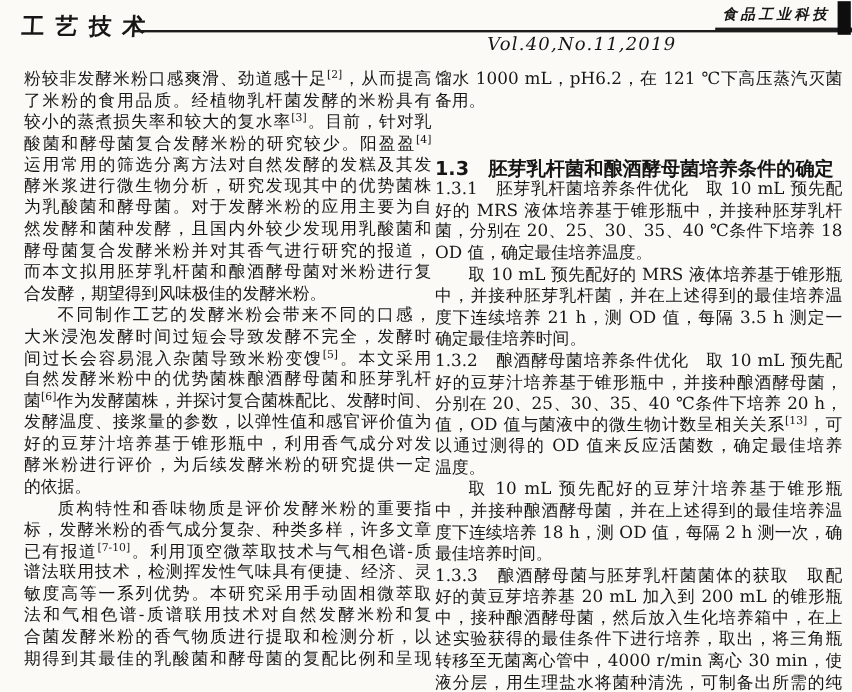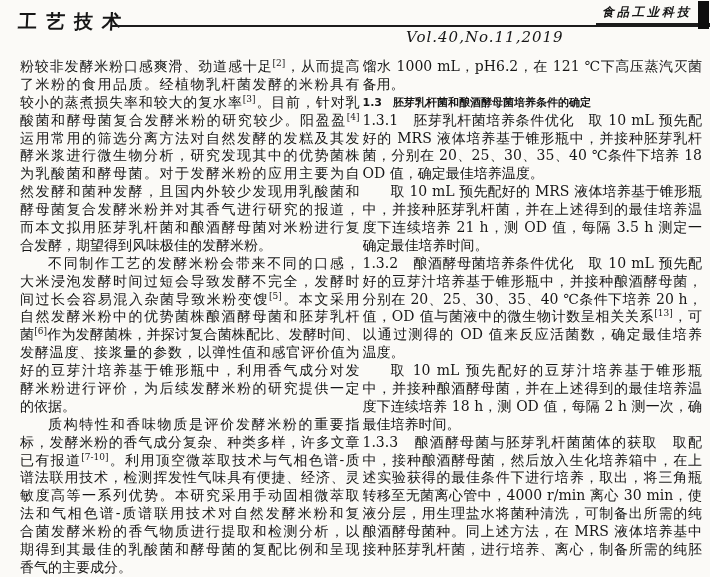--- a/index.html
+++ b/index.html
@@ -40,21 +40,21 @@
   .line{
     font-size:14px;height:17.9px;line-height:17.9px;
     text-align:justify;text-align-last:justify;
     text-justify:inter-ideograph;
     overflow:hidden;
   }
   .line.end{text-align-last:left;}
   .line.indent{padding-left:28px;}
   .line.heading{
     font-family:"DejaVu Sans","Liberation Sans",sans-serif;
-    font-weight:bold;font-size:11px;
+    font-weight:bold;font-size:16px;margin-top:38px;
   }
   .line sup{font-size:9px;line-height:0;vertical-align:5px;letter-spacing:0;}
 </style>
 </head>
 <body>
 
 <div class="page">
 
   <header>
     <div class="section-label">工艺技术</div>
@@ -89,21 +89,20 @@
         <div class="line">酵米粉进行评价，为后续发酵米粉的研究提供一定</div>
         <div class="line end">的依据。</div>
         <div class="line indent">质构特性和香味物质是评价发酵米粉的重要指</div>
         <div class="line">标，发酵米粉的香气成分复杂、种类多样，许多文章</div>
         <div class="line">已有报道<sup>[7-10]</sup>。利用顶空微萃取技术与气相色谱-质</div>
         <div class="line">谱法联用技术，检测挥发性气味具有便捷、经济、灵</div>
         <div class="line">敏度高等一系列优势。本研究采用手动固相微萃取</div>
         <div class="line">法和气相色谱-质谱联用技术对自然发酵米粉和复</div>
         <div class="line">合菌发酵米粉的香气物质进行提取和检测分析，以</div>
         <div class="line">期得到其最佳的乳酸菌和酵母菌的复配比例和呈现</div>
-        <div class="line end">香气的主要成分。</div>
       </section>
     <section class="col">
         <div class="line">馏水 1000 mL，pH6.2，在 121 ℃下高压蒸汽灭菌</div>
         <div class="line end">备用。</div>
         <div class="line end heading">1.3　胚芽乳杆菌和酿酒酵母菌培养条件的确定</div>
         <div class="line">1.3.1　胚芽乳杆菌培养条件优化　取 10 mL 预先配</div>
         <div class="line">好的 MRS 液体培养基于锥形瓶中，并接种胚芽乳杆</div>
         <div class="line">菌，分别在 20、25、30、35、40 ℃条件下培养 18 h，测</div>
         <div class="line end">OD 值，确定最佳培养温度。</div>
         <div class="line indent">取 10 mL 预先配好的 MRS 液体培养基于锥形瓶</div>
@@ -114,20 +113,21 @@
         <div class="line">好的豆芽汁培养基于锥形瓶中，并接种酿酒酵母菌，</div>
         <div class="line">分别在 20、25、30、35、40 ℃条件下培养 20 h，测 OD</div>
         <div class="line">值，OD 值与菌液中的微生物计数呈相关关系<sup>[13]</sup>，可</div>
         <div class="line">以通过测得的 OD 值来反应活菌数，确定最佳培养</div>
         <div class="line end">温度。</div>
         <div class="line indent">取 10 mL 预先配好的豆芽汁培养基于锥形瓶</div>
         <div class="line">中，并接种酿酒酵母菌，并在上述得到的最佳培养温</div>
         <div class="line">度下连续培养 18 h，测 OD 值，每隔 2 h 测一次，确定</div>
         <div class="line end">最佳培养时间。</div>
         <div class="line">1.3.3　酿酒酵母菌与胚芽乳杆菌菌体的获取　取配</div>
+        <div class="line">好的黄豆芽培养基 20 mL 加入到 200 mL 的锥形瓶</div>
         <div class="line">中，接种酿酒酵母菌，然后放入生化培养箱中，在上</div>
         <div class="line">述实验获得的最佳条件下进行培养，取出，将三角瓶</div>
         <div class="line">转移至无菌离心管中，4000 r/min 离心 30 min，使溶</div>
         <div class="line">液分层，用生理盐水将菌种清洗，可制备出所需的纯</div>
         <div class="line">酿酒酵母菌种。同上述方法，在 MRS 液体培养基中</div>
         <div class="line">接种胚芽乳杆菌，进行培养、离心，制备所需的纯胚</div>
       </section>
   </main>
 
 </div>

